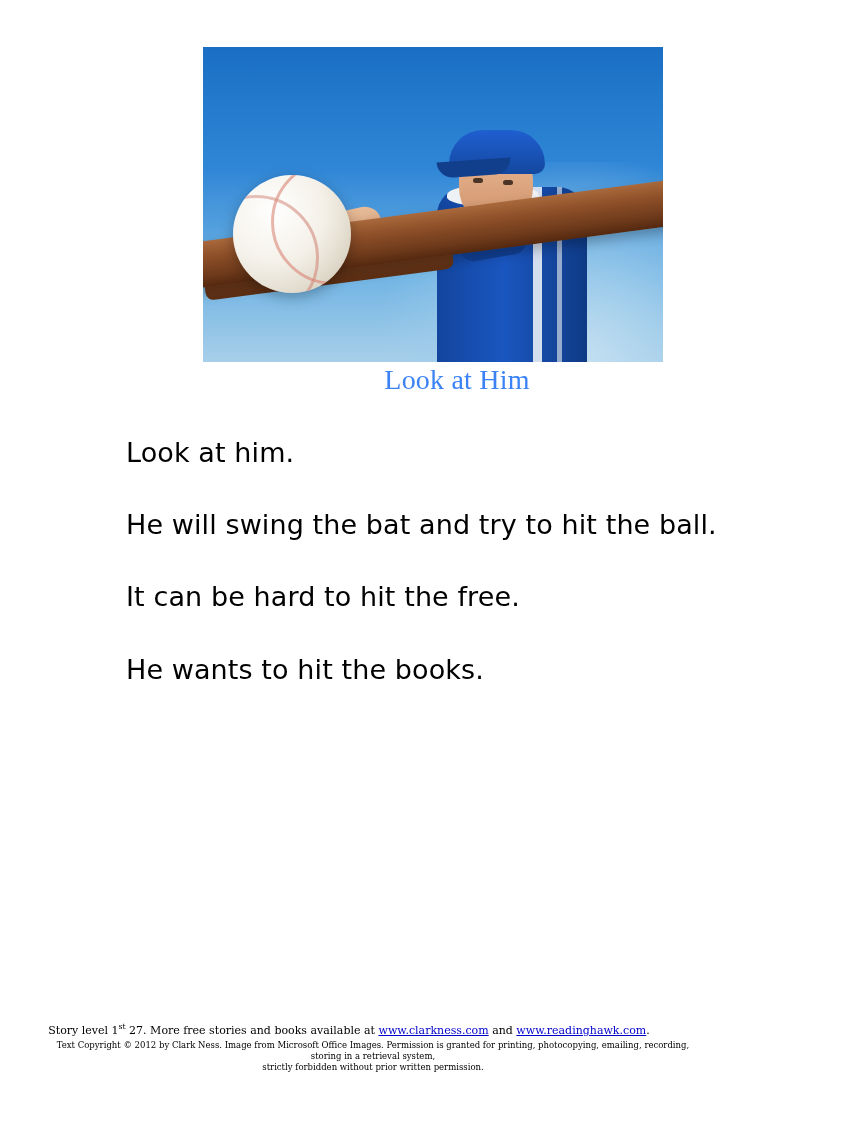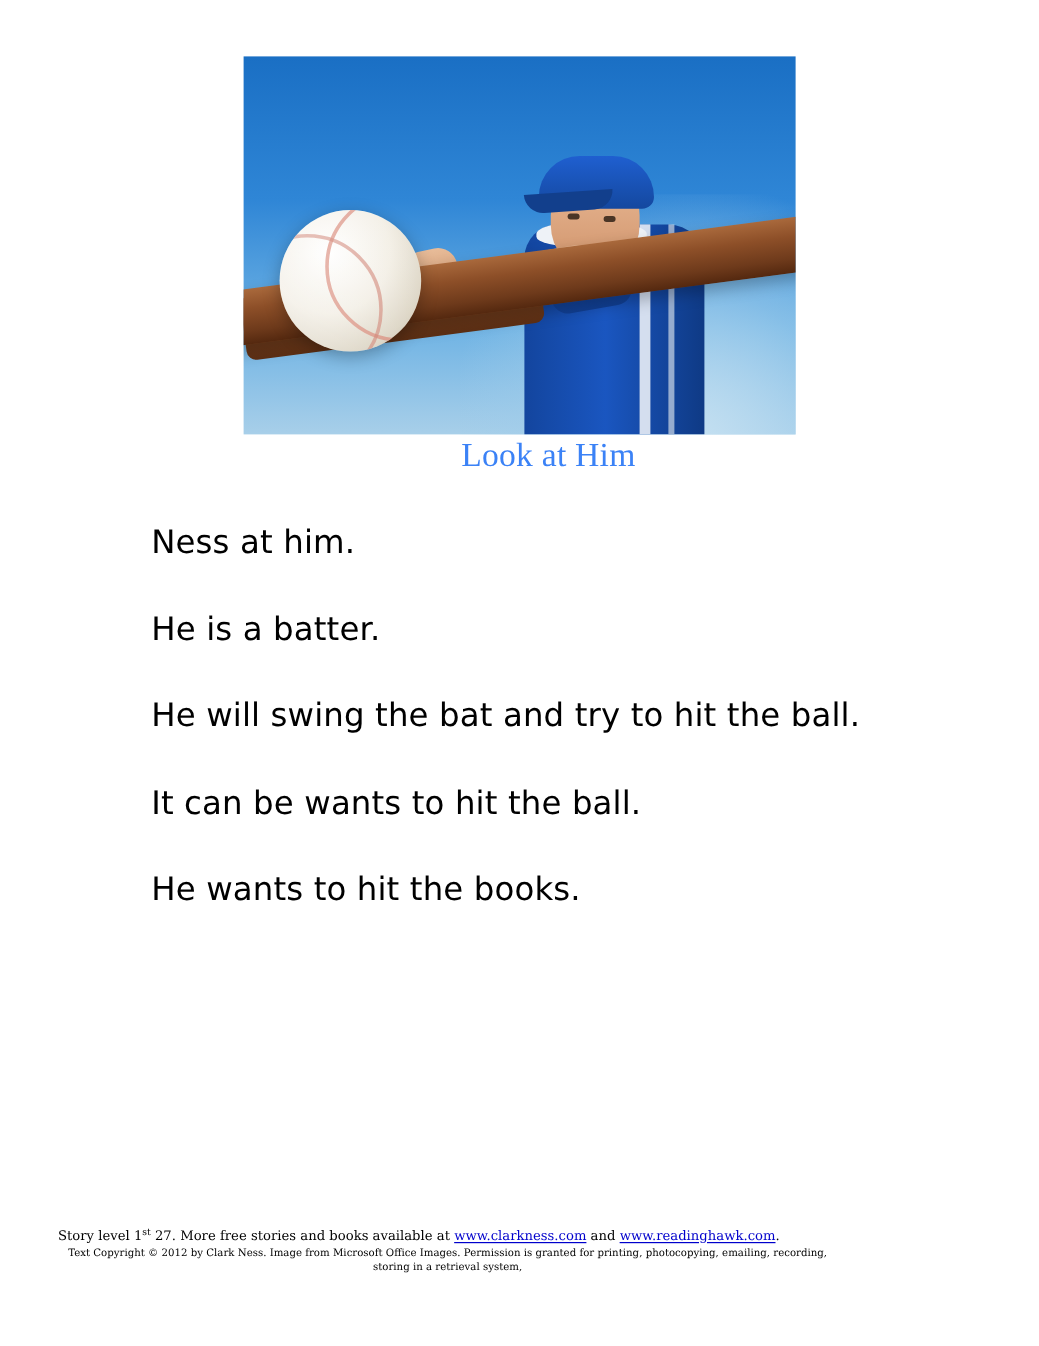--- a/index.html
+++ b/index.html
@@ -318,27 +318,27 @@
         <div class="ball-seam"></div>
         <div class="ball-seam2"></div>
         <div class="ball-blur"></div>
       </div>
     </div>
   </div>
 
   <div class="title">Look at Him</div>
 
   <div class="body-text">
-    <p class="body-line">Ness at him.</p>
-    <p class="body-line">He is a batter.</p>
+    <p class="body-line">Look at him.</p>
     <p class="body-line">He will swing the bat and try to hit the ball.</p>
-    <p class="body-line">It can be wants to hit the ball.</p>
+    <p class="body-line">It can be hard to hit the free.</p>
     <p class="body-line">He wants to hit the books.</p>
   </div>
 
   <div class="footer">
     <div class="footer-line-1">
       <span>Story level 1</span><sup>st</sup><span> 27. More free stories and books available at </span><span class="link">www.clarkness.com</span><span> and </span><span class="link">www.readinghawk.com</span><span>.</span>
     </div>
     <div class="footer-small">Text Copyright © 2012 by Clark Ness. Image from Microsoft Office Images. Permission is granted for printing, photocopying, emailing, recording, storing in a retrieval system,</div>
+    <div class="footer-small">strictly forbidden without prior written permission.</div>
   </div>
 
 </div>
 
 </body></html>

